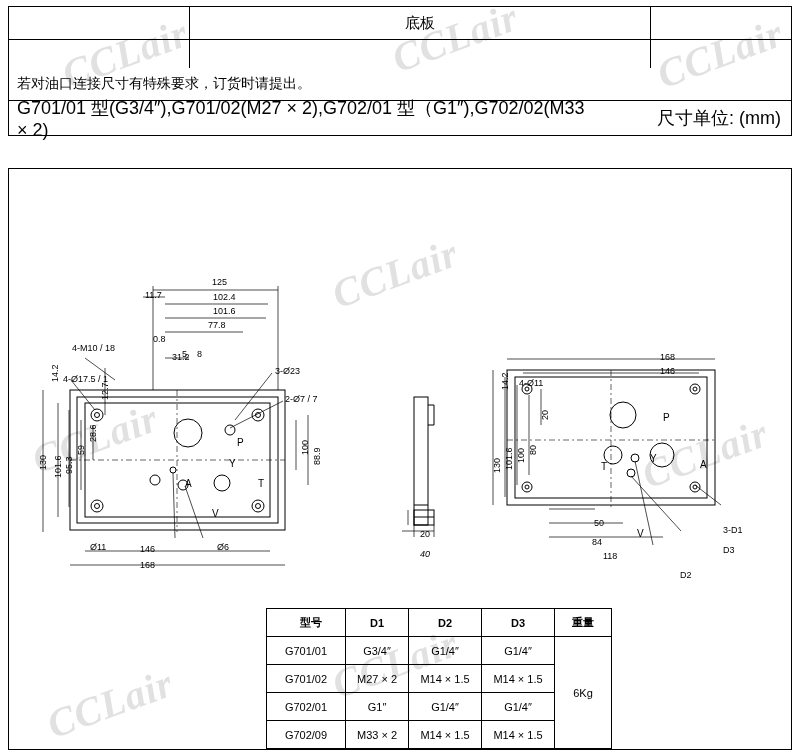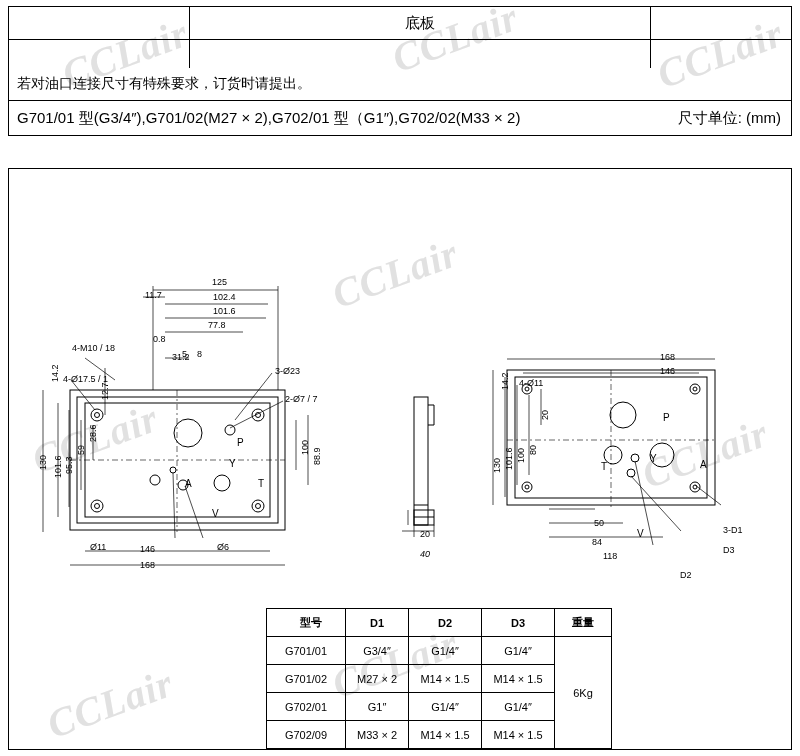--- a/index.html
+++ b/index.html
@@ -18,21 +18,21 @@
   .hdr-row{display:flex;border:1px solid #000;border-bottom:none;}
   .hdr-row:last-child{border-bottom:1px solid #000;}
   .hdr-cell{border-right:1px solid #000;display:flex;align-items:center;justify-content:center;}
   .hdr-cell:last-child{border-right:none;}
   .c1{width:180px;}
   .c2{flex:1;}
   .c3{width:140px;}
   .h1{height:32px;font-size:15px;}
   .h2{height:28px;}
   .note{height:32px;display:flex;align-items:center;padding-left:8px;font-size:14px;border:1px solid #000;border-top:none;}
-  .model{height:34px;display:flex;align-items:center;border:1px solid #000;border-top:none;font-size:15px;}
+  .model{height:34px;display:flex;align-items:center;border:1px solid #000;border-top:none;font-size:18px;}
   .model .mleft{padding-left:8px;flex:1;}
   .model .mright{padding-right:10px;text-align:right;width:190px;}
 
   
   .frame{position:absolute;left:8px;top:168px;width:782px;height:580px;border:1px solid #000;}
 
   
   .wm{position:absolute;font-family:"Liberation Serif", serif;font-style:italic;font-weight:bold;
       color:#c9c9c9;opacity:.55;font-size:40px;letter-spacing:1px;pointer-events:none;
       transform:rotate(-20deg);white-space:nowrap;}

